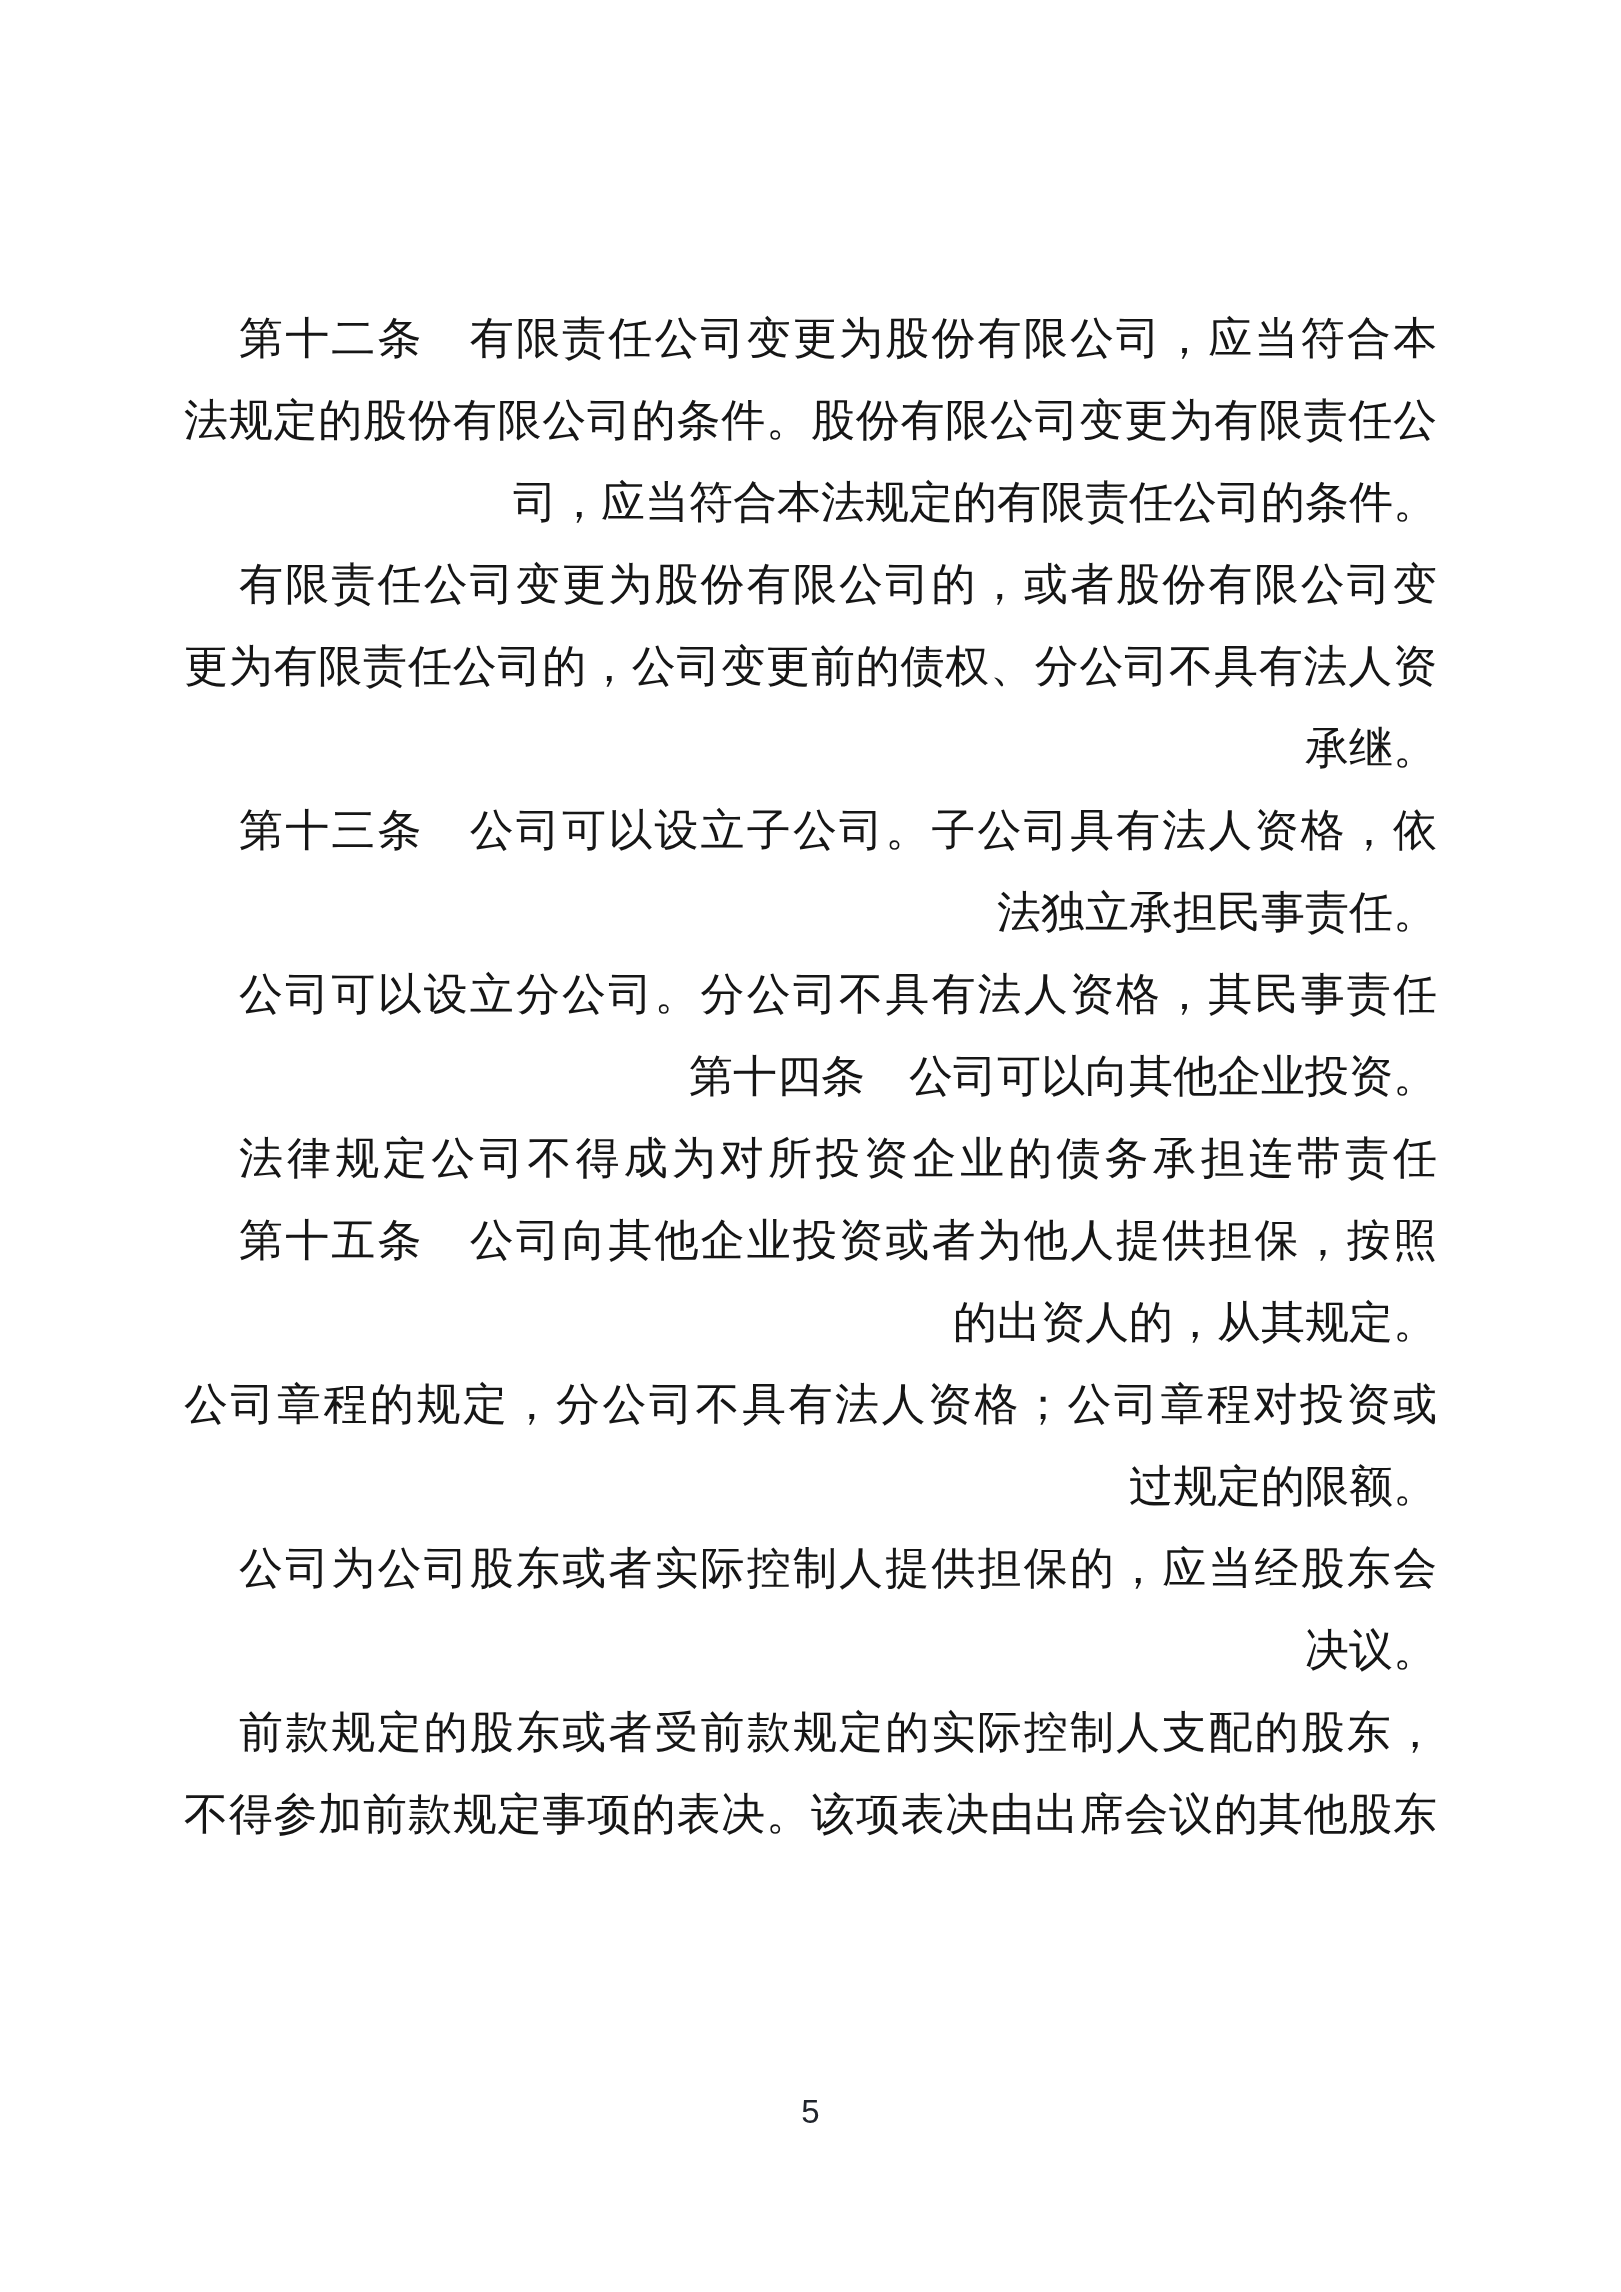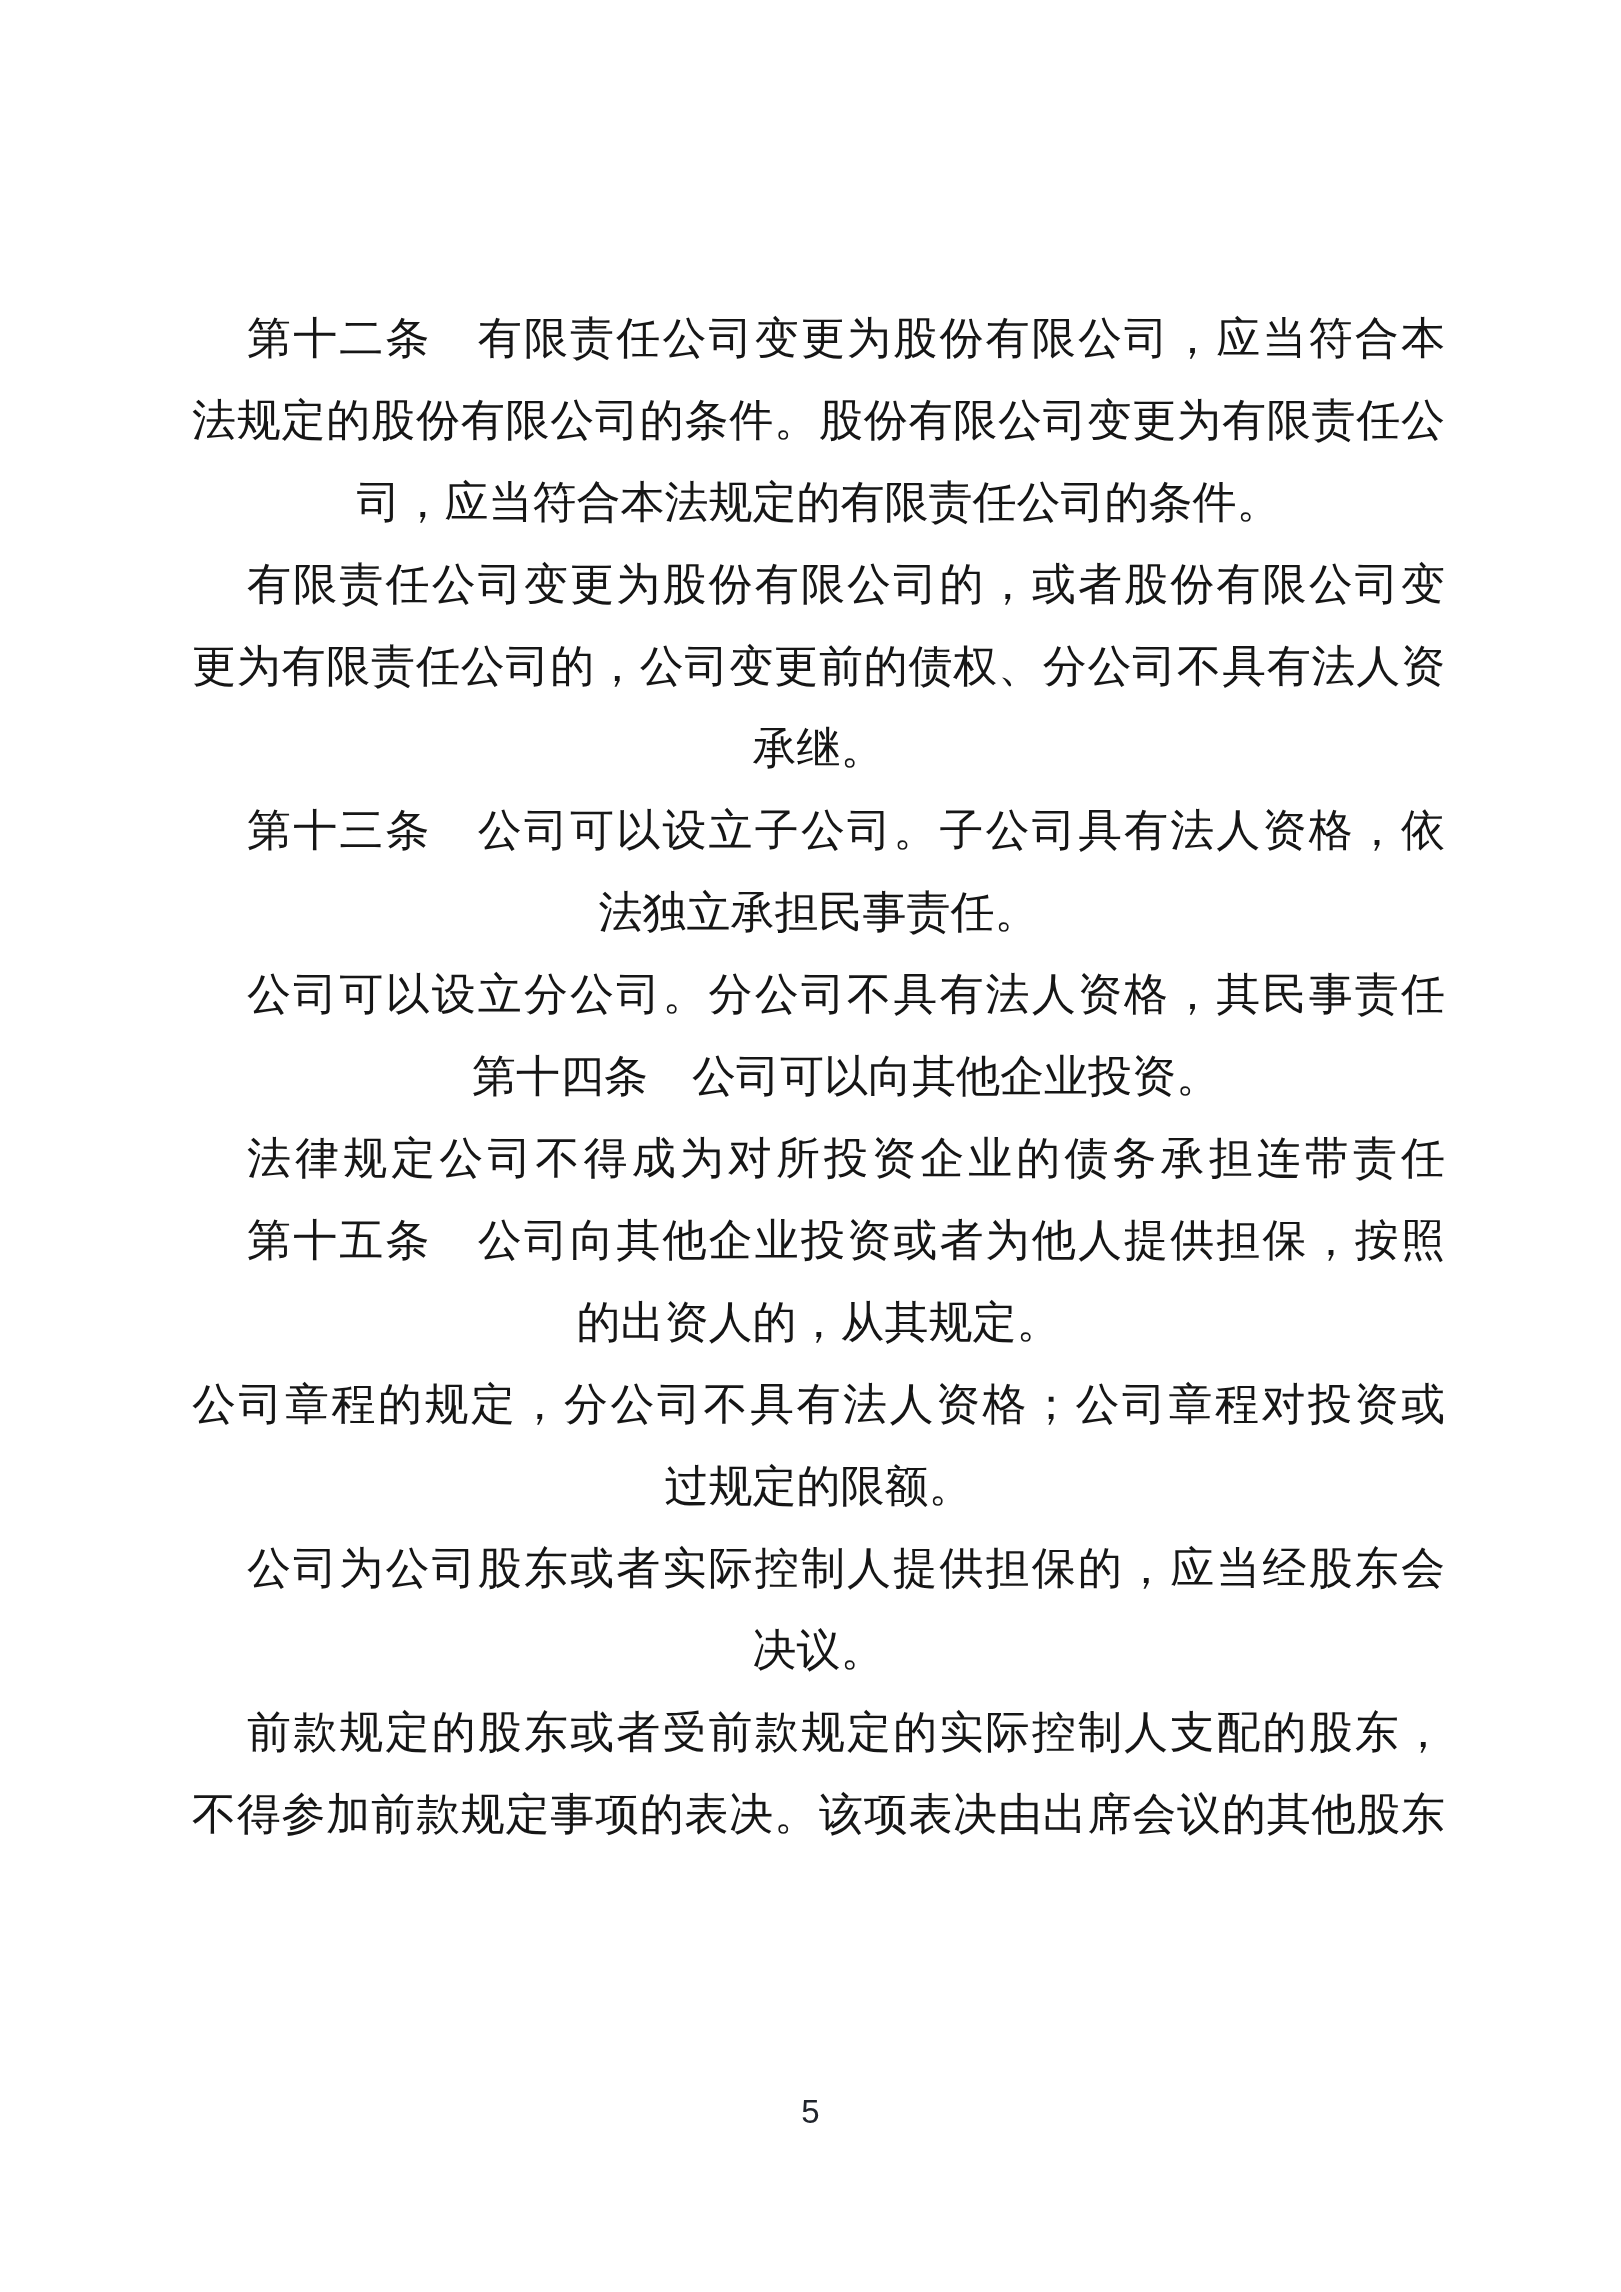--- a/index.html
+++ b/index.html
@@ -14,28 +14,27 @@
     background: #ffffff;
     overflow: hidden;
     font-family: "Liberation Serif", "DejaVu Serif", serif;
   }
   .text-body {
     position: absolute;
     left: 184px;
     top: 298px;
     width: 1253px;
     color: #161616;
-    margin-left: 8px;
   }
   .line {
     height: 82px;
     line-height: 82px;
     font-size: 44px;
     white-space: nowrap;
-    text-align: center;
+    text-align: right;
   }
   .line.justify {
     white-space: normal;
     text-align: justify;
     text-align-last: justify;
     overflow: hidden;
   }
   .line.indent {
     padding-left: 55px;
   }

